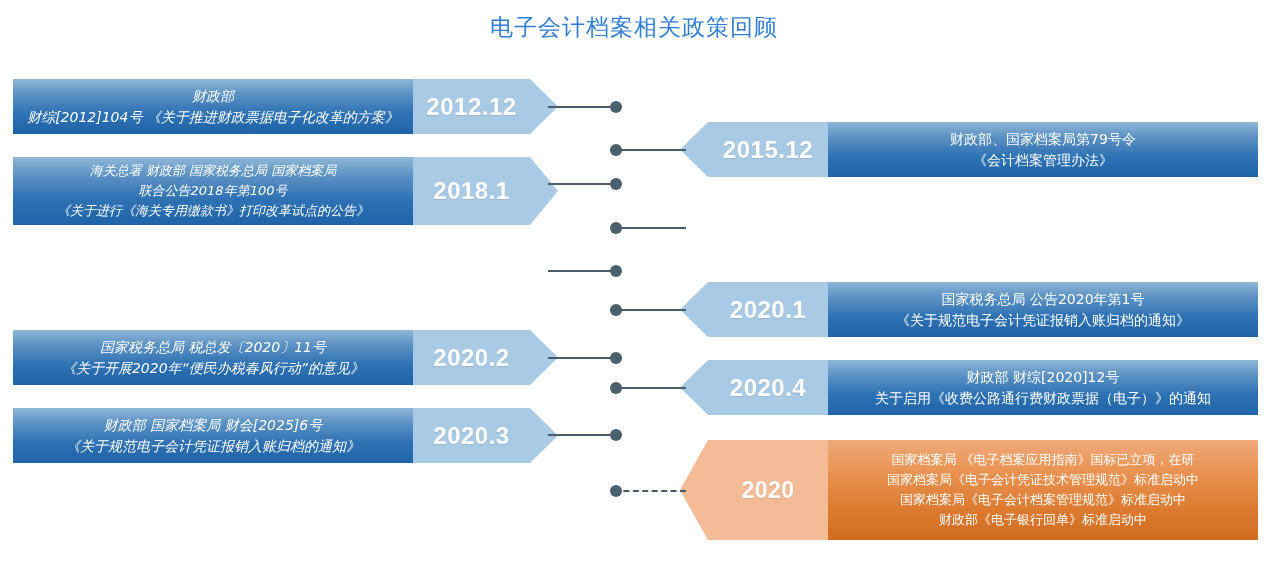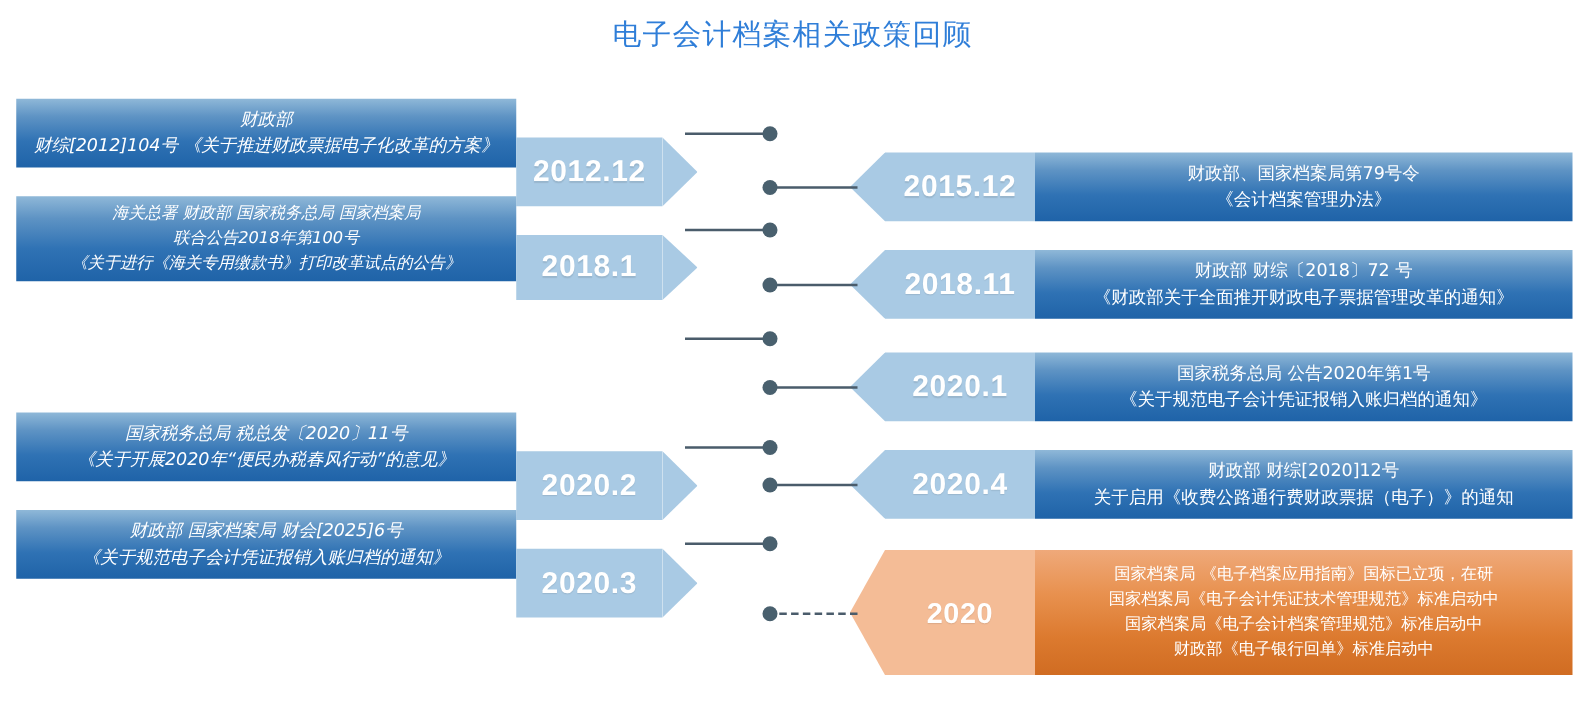--- a/index.html
+++ b/index.html
@@ -41,21 +41,20 @@
     box-sizing:border-box;
     padding:2px 8px;
     font-style:italic;
   }
   .row.left .datewrap{
     flex:0 0 auto;
     position:relative;
     background:#a9cae4;
     display:flex;align-items:center;justify-content:center;
     box-sizing:border-box;
-    margin-top:31px;
   }
   
   .row.left .datewrap::after{
     content:"";
     position:absolute;
     left:100%;top:0;
     width:28px;height:100%;
     background:#a9cae4;
     -webkit-clip-path:polygon(0 0,100% 50%,0 100%);
     clip-path:polygon(0 0,100% 50%,0 100%);
@@ -137,21 +136,21 @@
       <span class="date">2012.12</span>
     </div>
   </div>
 
   <div class="row left" style="top:157px;height:68px;">
     <div class="content" style="width:400px;height:68px;">
       <div class="line sm">海关总署 财政部 国家税务总局 国家档案局</div>
       <div class="line sm">联合公告2018年第100号</div>
       <div class="line sm">《关于进行《海关专用缴款书》打印改革试点的公告》</div>
     </div>
-    <div class="datewrap" style="width:117px;height:52px;">
+    <div class="datewrap" style="width:117px;height:68px;">
       <span class="date">2018.1</span>
     </div>
   </div>
 
 
   <div class="row left" style="top:330px;height:55px;">
     <div class="content" style="width:400px;height:55px;">
       <div class="line">国家税务总局 税总发〔2020〕11号</div>
       <div class="line">《关于开展2020年“便民办税春风行动”的意见》</div>
     </div>
@@ -173,29 +172,20 @@
   <div class="row right" style="top:122px;height:55px;width:550px;">
     <div class="datewrap" style="width:120px;height:55px;">
       <span class="date">2015.12</span>
     </div>
     <div class="content" style="height:55px;">
       <div class="line">财政部、国家档案局第79号令</div>
       <div class="line">《会计档案管理办法》</div>
     </div>
   </div>
 
-  <div class="row right" style="top:200px;height:55px;width:550px;">
-    <div class="datewrap" style="width:120px;height:55px;">
-      <span class="date">2018.11</span>
-    </div>
-    <div class="content" style="height:55px;">
-      <div class="line">财政部 财综〔2018〕72 号</div>
-      <div class="line">《财政部关于全面推开财政电子票据管理改革的通知》</div>
-    </div>
-  </div>
 
   <div class="row right" style="top:282px;height:55px;width:550px;">
     <div class="datewrap" style="width:120px;height:55px;">
       <span class="date">2020.1</span>
     </div>
     <div class="content" style="height:55px;">
       <div class="line">国家税务总局 公告2020年第1号</div>
       <div class="line">《关于规范电子会计凭证报销入账归档的通知》</div>
     </div>
   </div>

